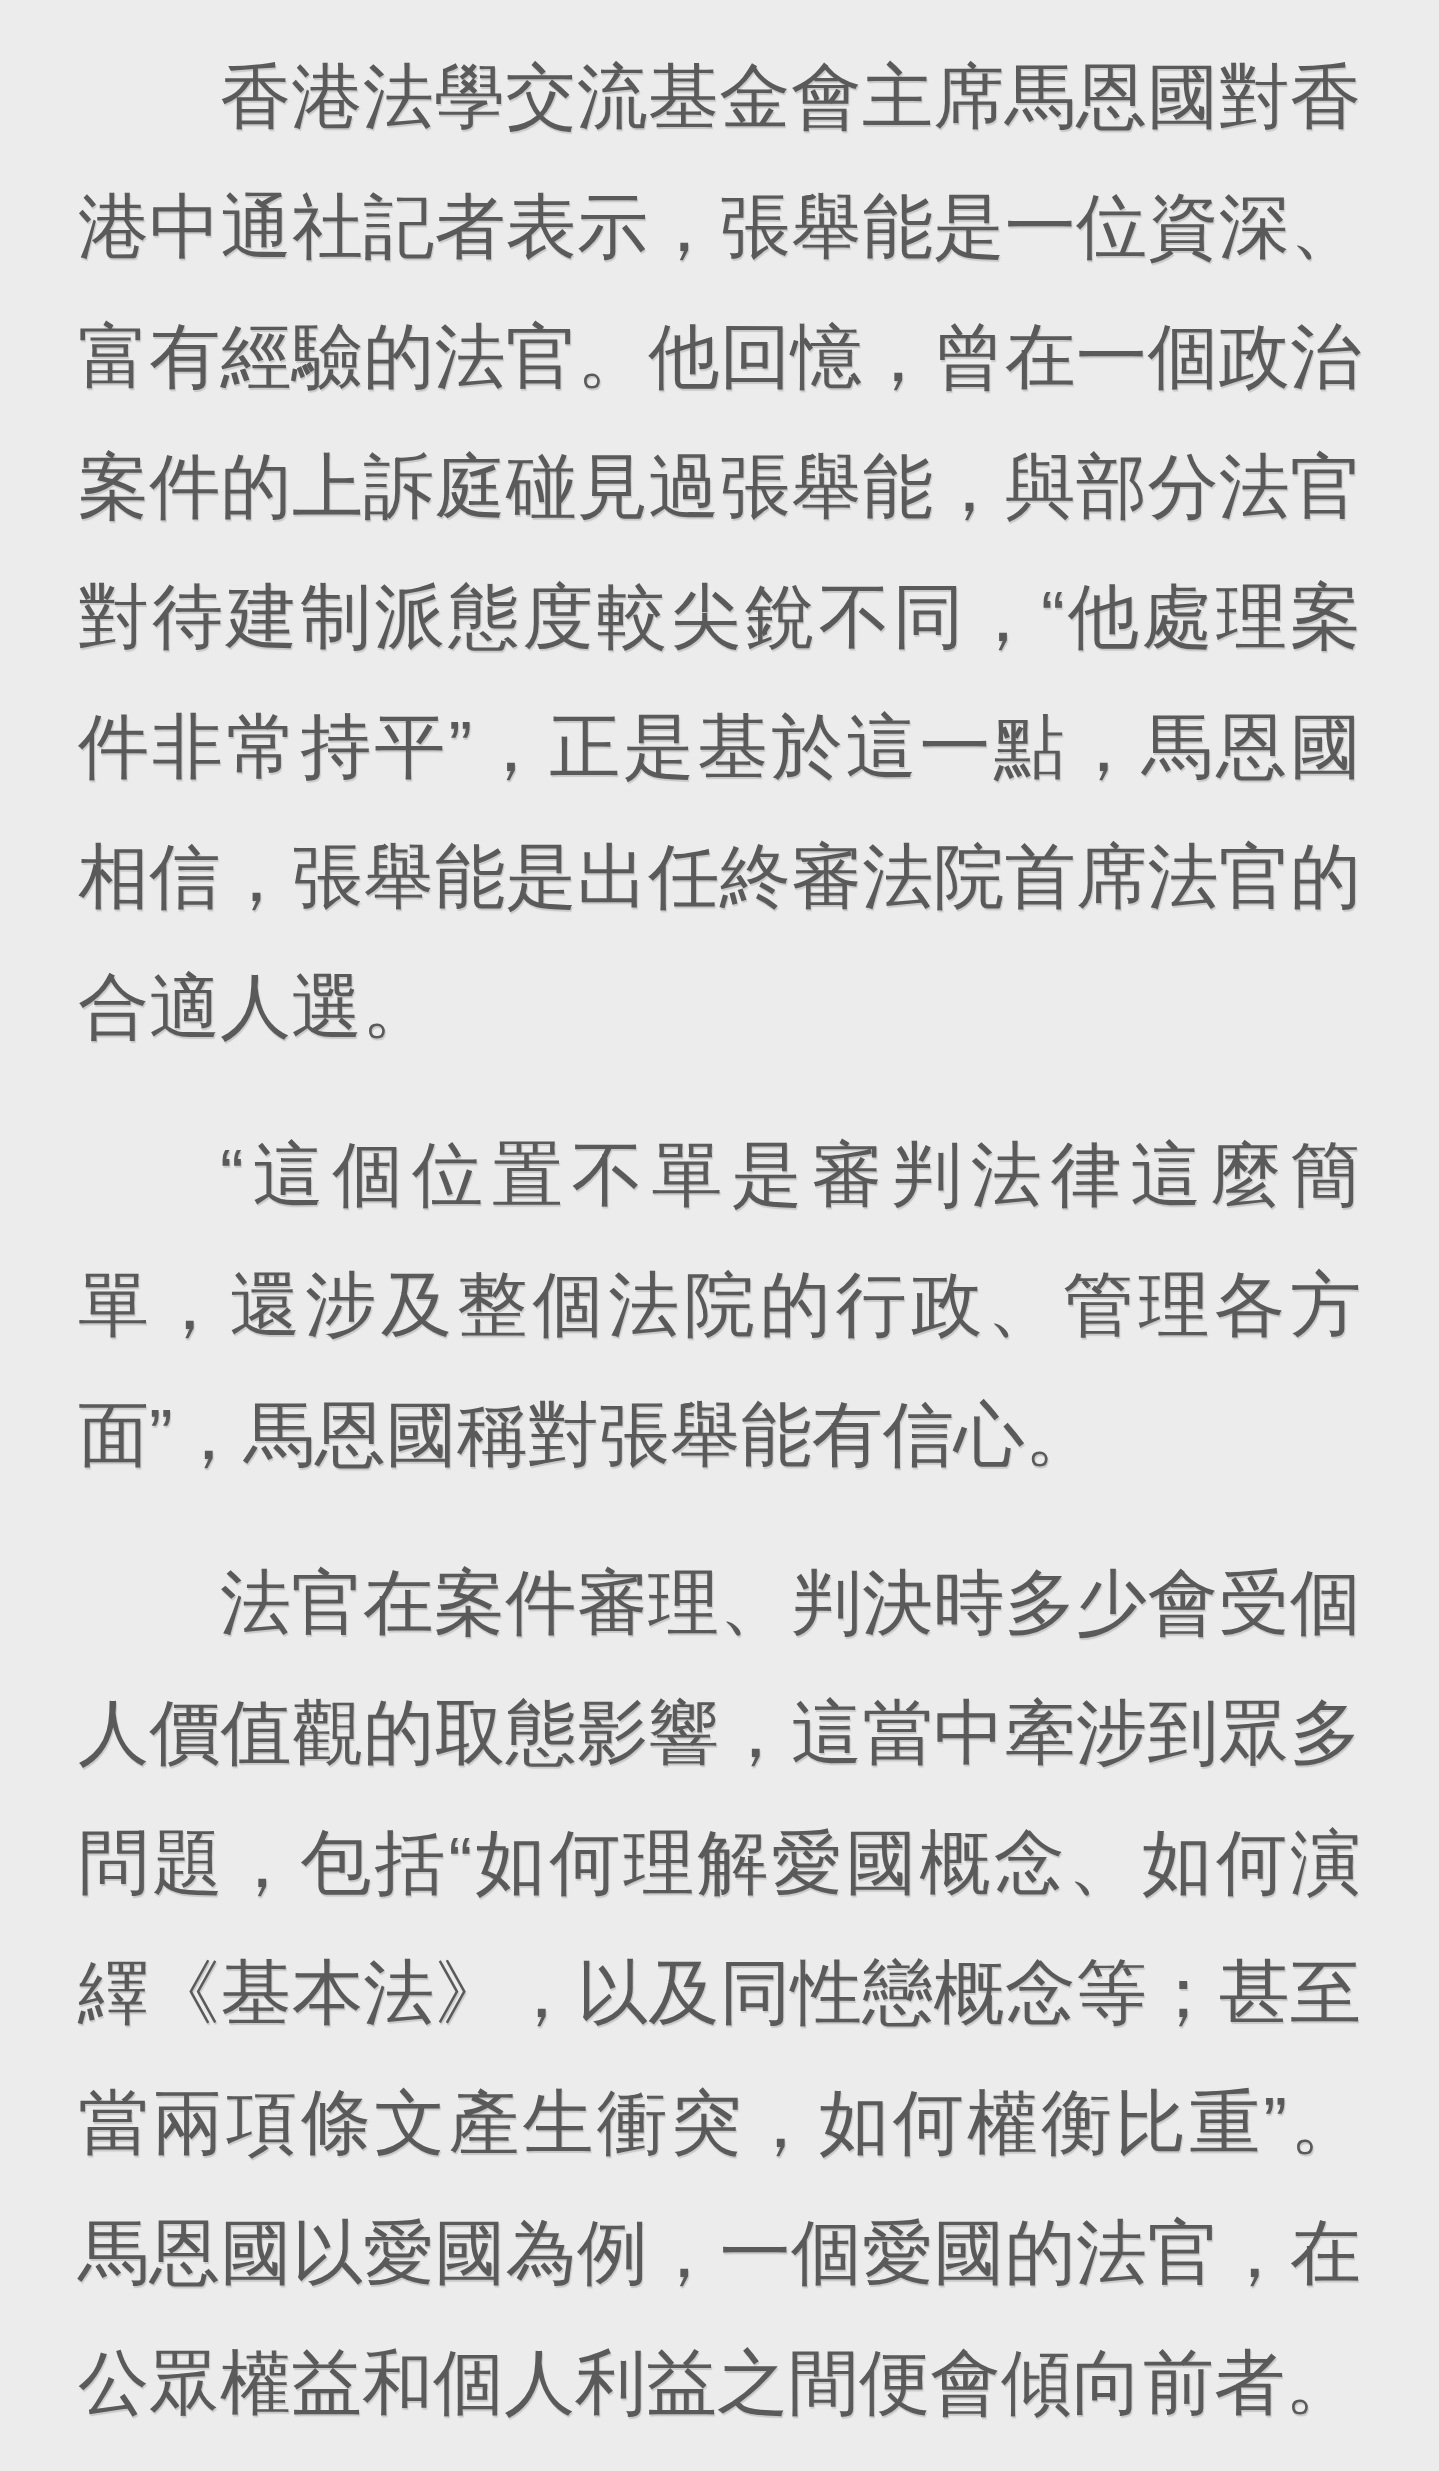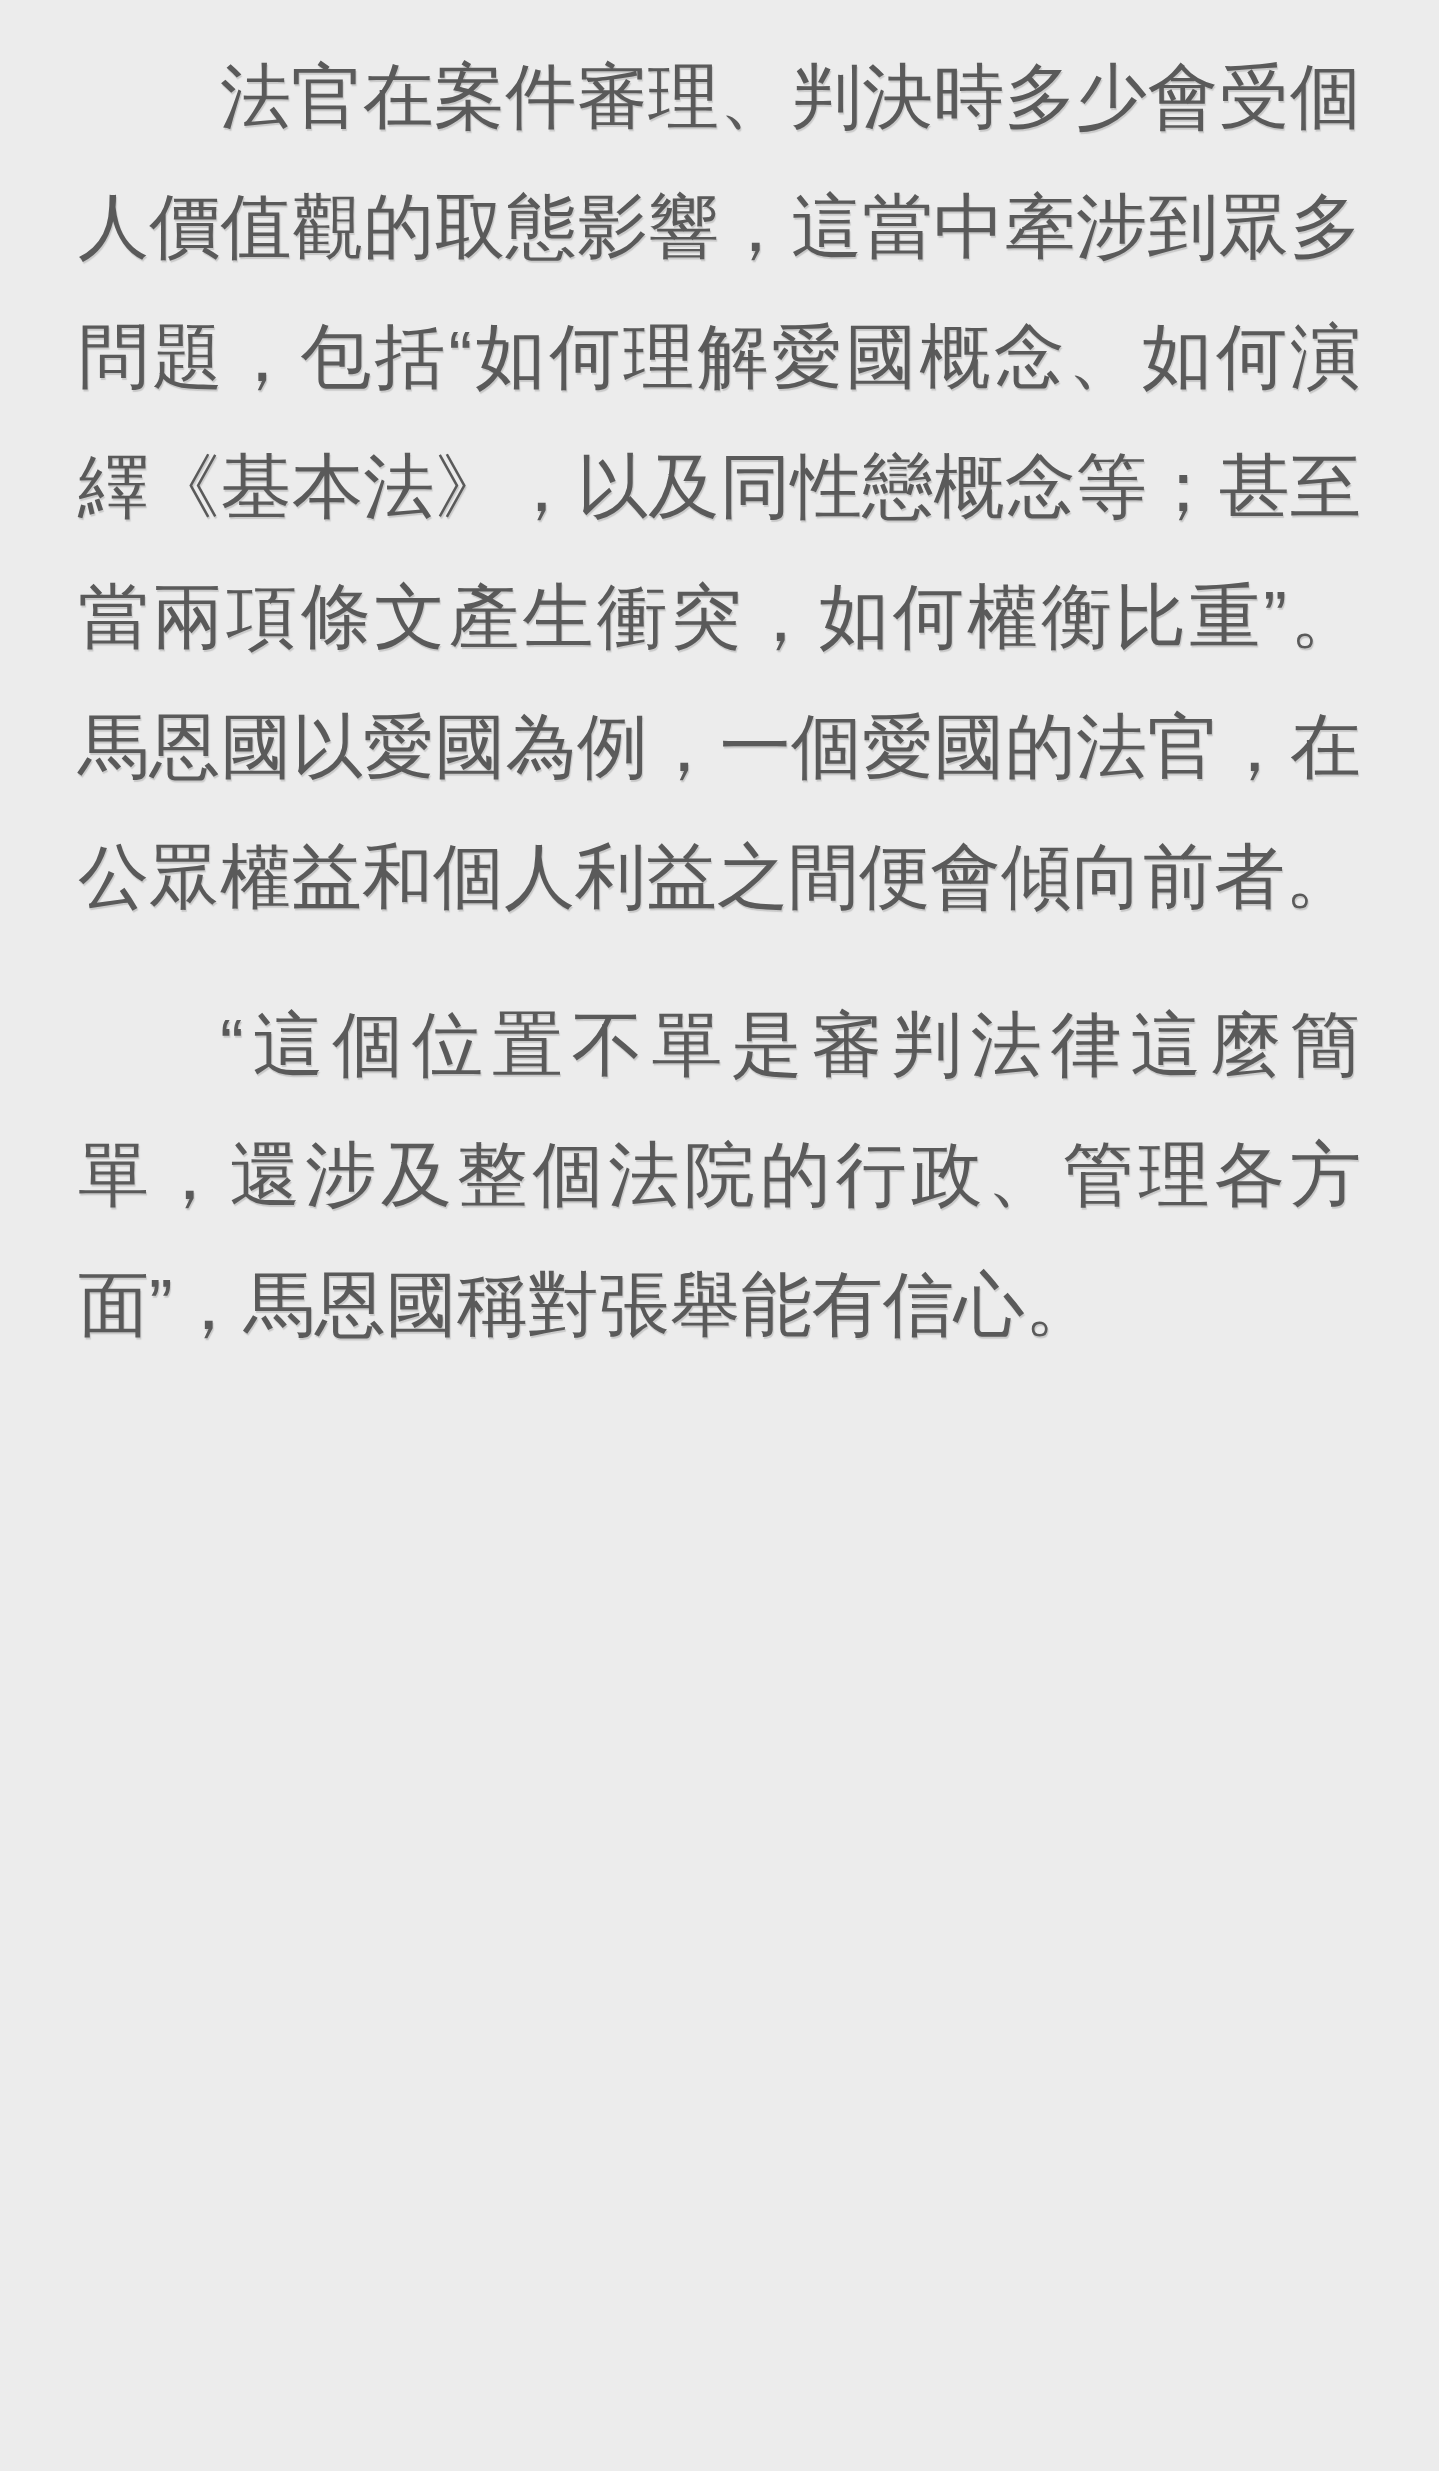--- a/index.html
+++ b/index.html
@@ -29,15 +29,16 @@
       margin: 0 0 38px 0;
       text-indent: 2em;
       word-break: normal;
       overflow-wrap: break-word;
     }
   </style>
 </head>
 <body style="background: rgb(236, 236, 236);">
 
 <main class="article" style="color: rgb(90, 90, 90);">
+  <p class="para">香港法學交流基金會主席馬恩國對香港中通社記者表示，張舉能是一位資深、富有經驗的法官。他回憶，曾在一個政治案件的上訴庭碰見過張舉能，與部分法官對待建制派態度較尖銳不同，“他處理案件非常持平”，正是基於這一點，馬恩國相信，張舉能是出任終審法院首席法官的合適人選。</p>
+  <p class="para">“這個位置不單是審判法律這麼簡單，還涉及整個法院的行政、管理各方面”，馬恩國稱對張舉能有信心。</p>
   <p class="para">法官在案件審理、判決時多少會受個人價值觀的取態影響，這當中牽涉到眾多問題，包括“如何理解愛國概念、如何演繹《基本法》，以及同性戀概念等；甚至當兩項條文產生衝突，如何權衡比重”。馬恩國以愛國為例，一個愛國的法官，在公眾權益和個人利益之間便會傾向前者。</p>
-  <p class="para">“這個位置不單是審判法律這麼簡單，還涉及整個法院的行政、管理各方面”，馬恩國稱對張舉能有信心。</p>
 </main>
 
 </body></html>

